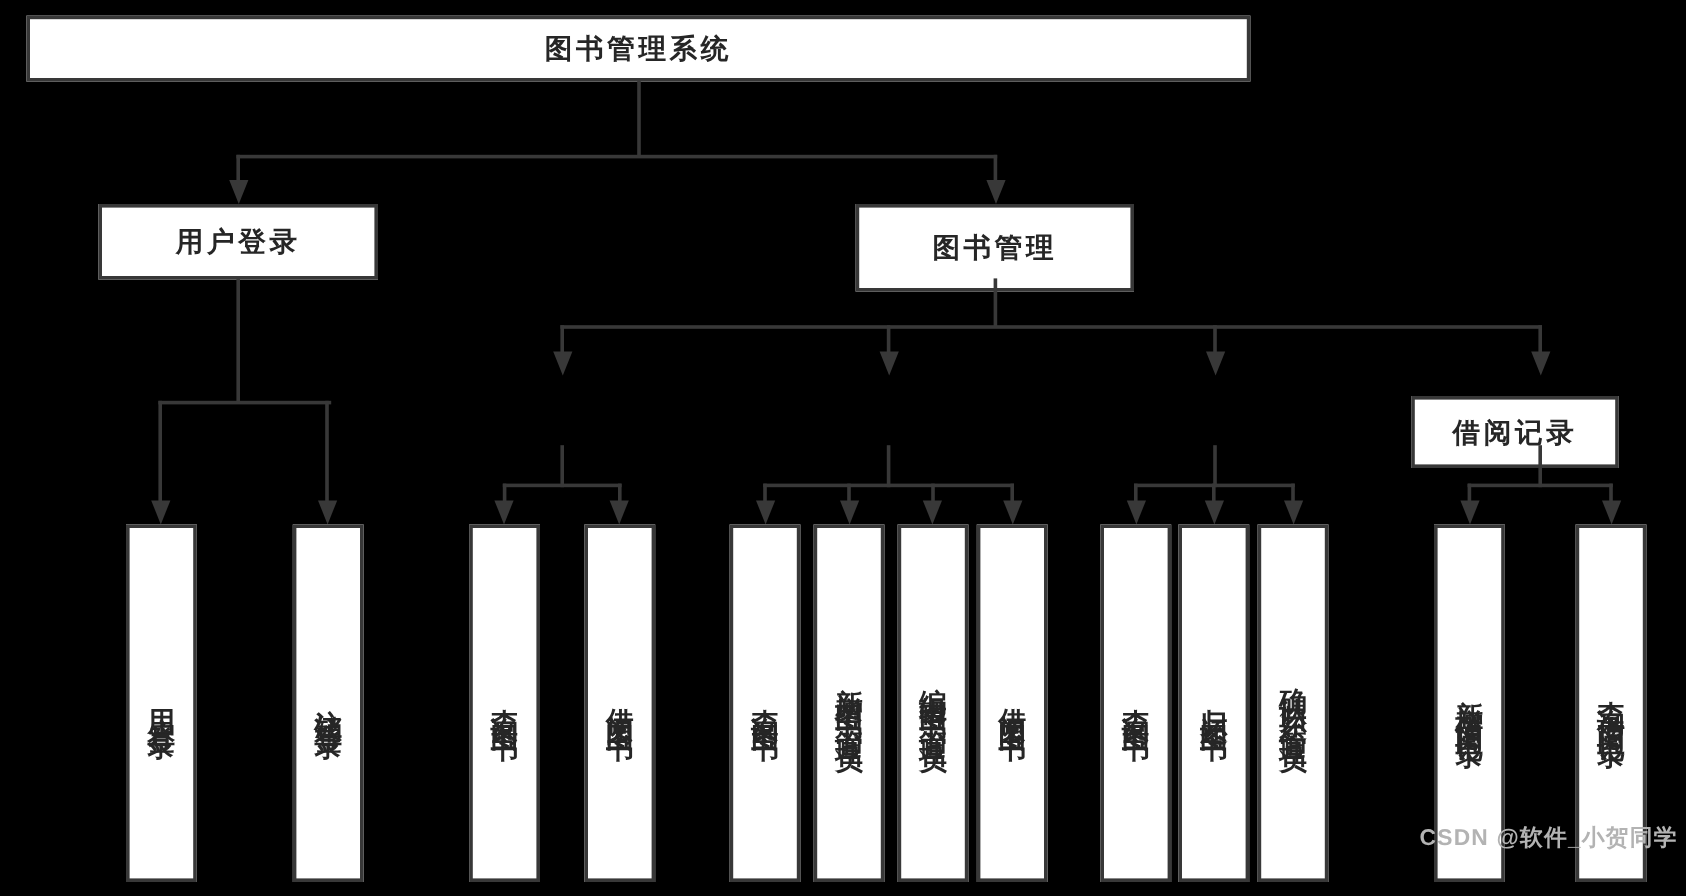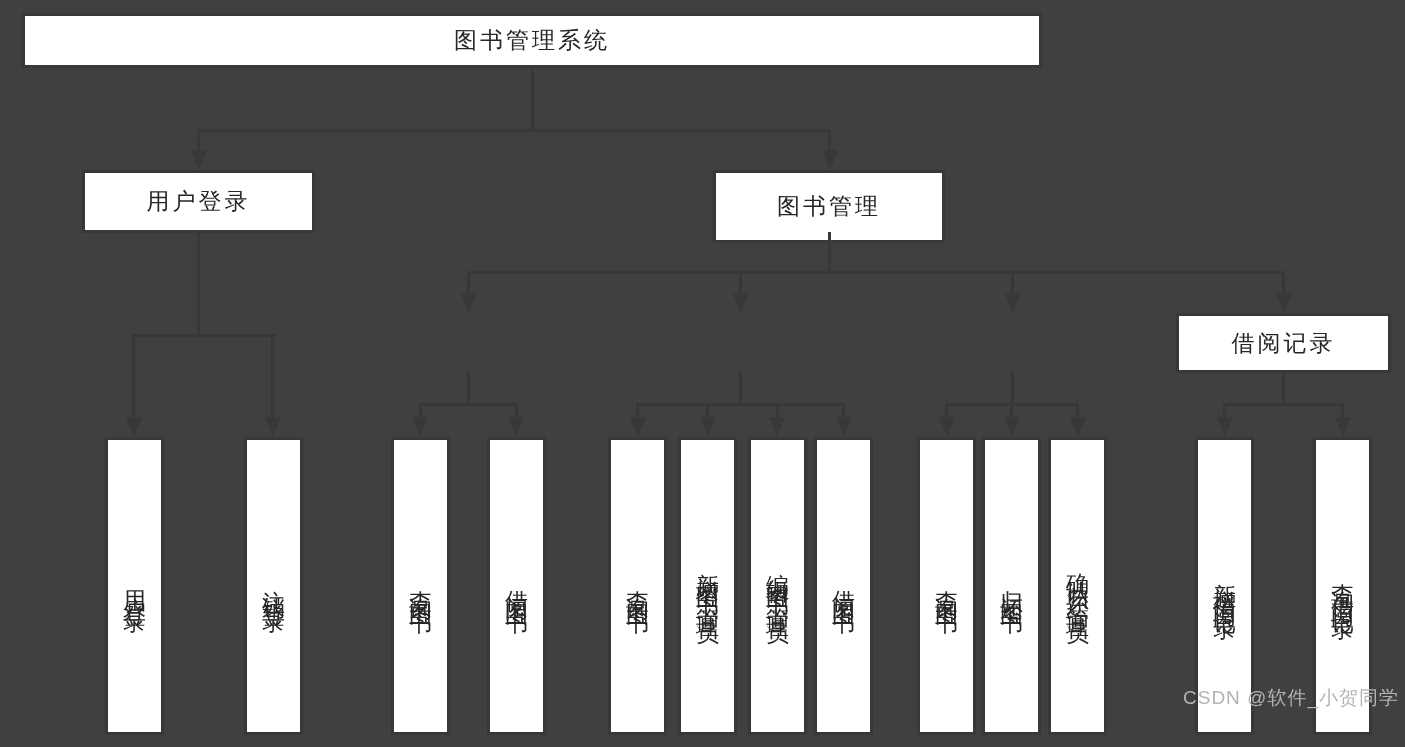--- a/index.html
+++ b/index.html
@@ -1,18 +1,18 @@
 <!DOCTYPE html>
 <html><head>
 <meta charset="utf-8">
 <style>
   html,body{margin:0;padding:0;background:#ffffff;}
   #canvas{
-    position:relative;width:1405px;height:747px;background:#404040;
-    font-family:"Liberation Sans","DejaVu Sans",sans-serif;overflow:hidden;
+    position:relative;width:1405px;height:747px;background:#000000;
+    font-family:"Liberation Sans","DejaVu Sans",sans-serif;overflow:hidden;font-weight:bold;
   }
   .hbox{
     position:absolute;box-sizing:border-box;border:3px solid #383838;background:#ffffff;
     display:flex;align-items:center;justify-content:center;
     font-size:23px;color:#262626;letter-spacing:3px;white-space:nowrap;
   }
   .leaf{
     position:absolute;box-sizing:border-box;width:59px;height:298px;top:437px;
     border:3px solid #383838;background:#ffffff;
     display:flex;align-items:center;justify-content:center;
@@ -67,21 +67,21 @@
   <div class="hl" style="left:467px;top:271px;width:818px"></div>
   <div class="vl" style="left:467px;top:271px;height:24px"></div>
   <div class="arr" style="left:461px;top:293px"></div>
   <div class="vl" style="left:739px;top:271px;height:24px"></div>
   <div class="arr" style="left:733px;top:293px"></div>
   <div class="vl" style="left:1011px;top:271px;height:24px"></div>
   <div class="arr" style="left:1005px;top:293px"></div>
   <div class="vl" style="left:1282px;top:271px;height:24px"></div>
   <div class="arr" style="left:1276px;top:293px"></div>
 
-  <div class="hbox" style="left:1176px;top:313px;width:215px;height:60px">
+  <div class="hbox" style="left:1176px;top:330px;width:173px;height:60px">
     <span>借阅记录</span>
   </div>
 
   <div class="vl" style="left:467px;top:371px;height:35px"></div>
   <div class="hl" style="left:419px;top:403px;width:99px"></div>
   <div class="vl" style="left:419px;top:403px;height:16px"></div>
   <div class="arr" style="left:412px;top:417px"></div>
   <div class="vl" style="left:515px;top:403px;height:16px"></div>
   <div class="arr" style="left:508px;top:417px"></div>
 

